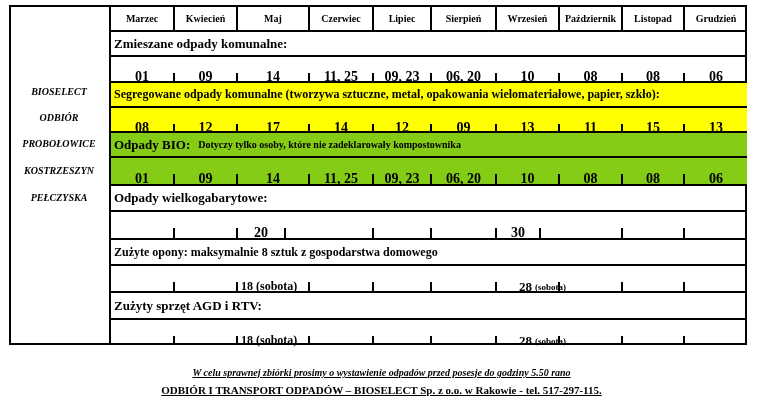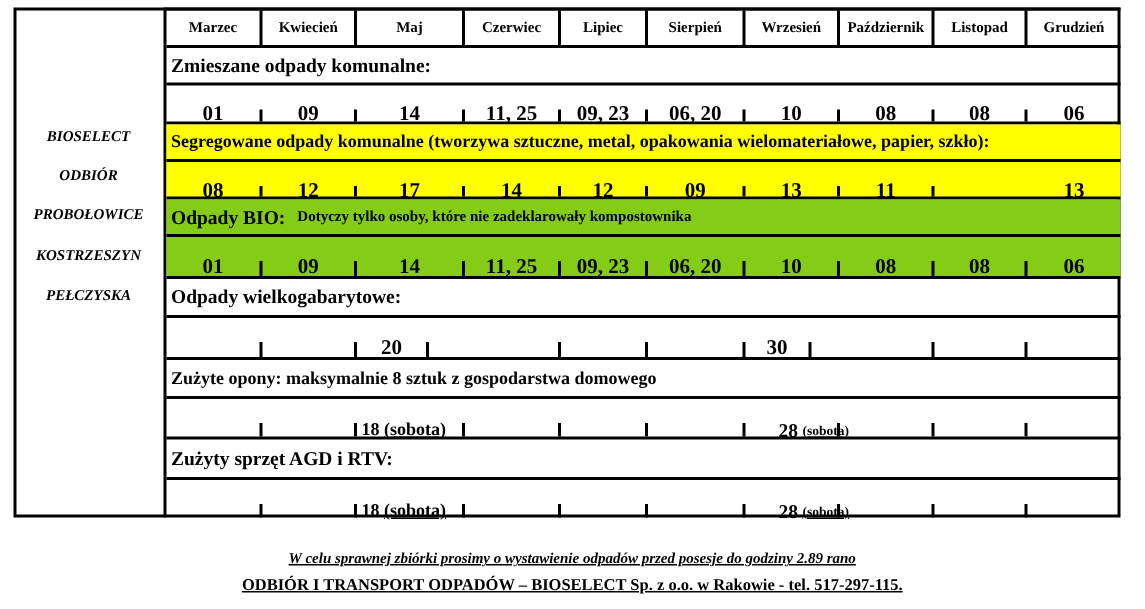--- a/index.html
+++ b/index.html
@@ -18,21 +18,21 @@
           justify-content: center; font-weight: bold; white-space: nowrap; }
   .cell:last-child { border-right: none; }
   .hdr .cell { font-size: 10px; }
   .val .cell { font-size: 14px; margin-top: 16px; }
   .title { position: absolute; left: 3px; top: 0; bottom: 0; display: flex;
            align-items: center; font-weight: bold; font-size: 13px; white-space: nowrap; }
   .title small { font-size: 10px; margin-left: 8px; }
   .yellow { background: #ffff00; }
   .brown { background: #84cc16; }
   .sat .cell { justify-content: flex-start; padding-left: 3px; font-size: 12px; }
-  .sat .cell .s { font-size: 9px; margin-left: 3px; text-decoration: underline; }
+  .sat .cell .s { font-size: 9px; margin-left: 3px; }
   .sat .cell.big { font-size: 13px; padding-left: 22px; }
   .footer { position: absolute; left: 0; width: 763px; text-align: center;
             font-weight: bold; text-decoration: underline; }
   .f1 { top: 367px; font-size: 10px; font-style: italic; }
   .f2 { top: 384px; font-size: 11px; }
 </style>
 </head>
 <body>
 
 <div class="tbl"></div>
@@ -79,20 +79,21 @@
 </div>
 <div class="row val yellow" style="top:108px;height:25px">
   <div class="cell" style="left:0;width:64px">08</div>
   <div class="cell" style="left:64px;width:63px">12</div>
   <div class="cell" style="left:127px;width:72px">17</div>
   <div class="cell" style="left:199px;width:64px">14</div>
   <div class="cell" style="left:263px;width:58px">12</div>
   <div class="cell" style="left:321px;width:65px">09</div>
   <div class="cell" style="left:386px;width:63px">13</div>
   <div class="cell" style="left:449px;width:63px">11</div>
+  <div class="cell" style="left:512px;width:62px">15</div>
   <div class="cell" style="left:574px;width:62px">13</div>
 </div>
 
 <div class="row brown" style="top:133px;height:25px">
   <div class="title">
     <span>Odpady BIO:</span>
     <small>Dotyczy tylko osoby, które nie zadeklarowały kompostownika</small>
   </div>
 </div>
 <div class="row val brown" style="top:158px;height:28px">
@@ -161,14 +162,14 @@
   <div class="cell" style="left:321px;width:65px"></div>
   <div class="cell big" style="left:386px;width:63px">
     <span>28</span>
       <span class="s">(sobota)</span>
   </div>
   <div class="cell" style="left:449px;width:63px"></div>
   <div class="cell" style="left:512px;width:62px"></div>
   <div class="cell" style="left:574px;width:62px"></div>
 </div>
 
-<div class="footer f1">W celu sprawnej zbiórki prosimy o wystawienie odpadów przed posesje do godziny 2.89 rano</div>
+<div class="footer f1">W celu sprawnej zbiórki prosimy o wystawienie odpadów przed posesje do godziny 5.50 rano</div>
 <div class="footer f2">ODBIÓR I TRANSPORT ODPADÓW –  BIOSELECT Sp. z o.o. w Rakowie - tel.  517-297-115.</div>
 
 </body></html>

